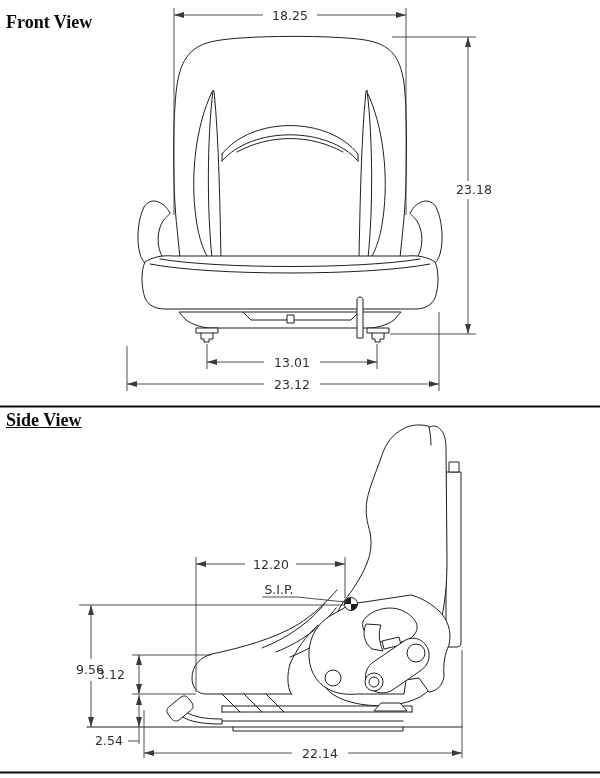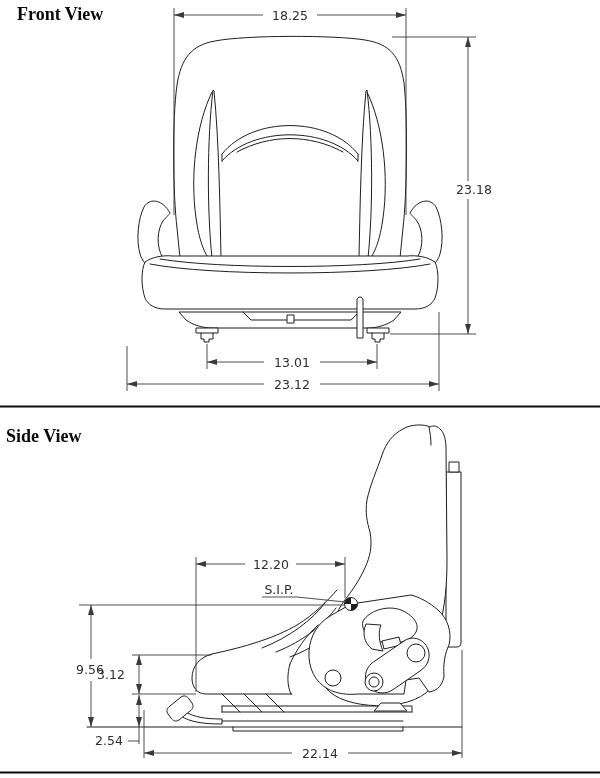--- a/index.html
+++ b/index.html
@@ -5,22 +5,22 @@
   html,body { margin:0; padding:0; background:#ffffff; }
   #stage {
     position:relative; width:600px; height:778px; background:#fff;
     font-family:"Liberation Sans", sans-serif; overflow:hidden;
   }
   .view-title {
     position:absolute; left:6px;
     font-family:"Liberation Serif", serif;
     font-weight:bold; font-size:18px; color:#0a0a0a;
   }
-  #front-title { top:4px;margin-left:11px; }
-  #side-title  { top:426px; }
+  #front-title { top:12px; }
+  #side-title  { top:410px;text-decoration:underline; }
   svg { position:absolute; left:0; top:0; }
   .ln  { fill:none; stroke:#1f1f1f; stroke-width:1; stroke-linecap:round; stroke-linejoin:round; }
   .fw  { fill:#ffffff; stroke:#1f1f1f; stroke-width:1; stroke-linejoin:round; }
   .dim { fill:none; stroke:#3a3a3a; stroke-width:0.9; }
   .dimtxt {
     font-family:"DejaVu Sans", sans-serif; font-size:12.5px;
     fill:#2e2e2e; text-anchor:middle;
   }
   .divider { stroke:#0c0c0c; stroke-width:1.8; }
 </style>

